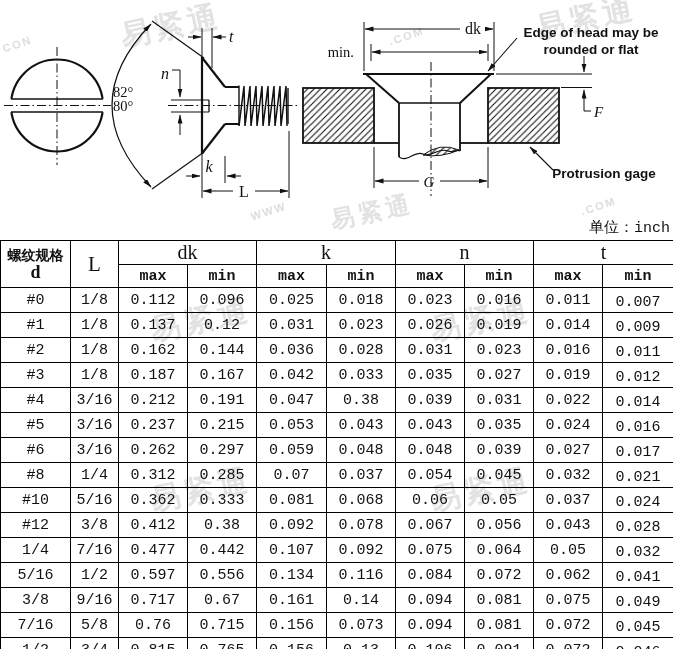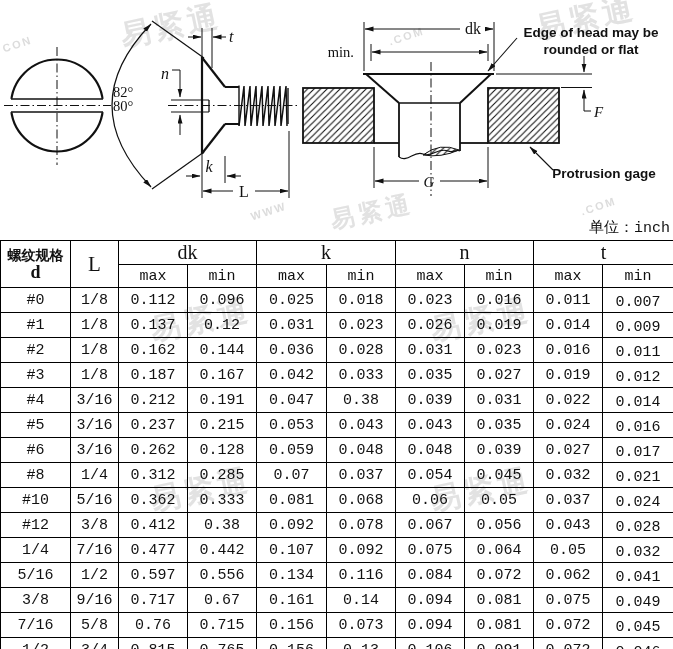--- a/index.html
+++ b/index.html
@@ -15,21 +15,21 @@
   
   #spec-table{position:absolute;left:0;top:240px;width:673px;height:409px;z-index:1;
       border-collapse:collapse;table-layout:fixed;background:transparent;}
   #spec-table th,#spec-table td{border:1.6px solid #000;text-align:center;vertical-align:middle;
       padding:0;overflow:hidden;}
   #spec-table td{font-family:"Liberation Mono","DejaVu Sans Mono",monospace;font-size:15px;height:23px;}
   .hdr-cjk{font-family:"Liberation Sans",sans-serif;font-size:14px;line-height:1.15;}
   .hdr-d{font-family:"Liberation Serif",serif;font-size:18px;line-height:1.0;}
   .hdr-L{font-family:"Liberation Serif",serif;font-size:21px;font-weight:400;}
   .hdr-group{font-family:"Liberation Serif",serif;font-size:20px;font-weight:400;height:23px;}
-  .hdr-sub{font-family:"Liberation Mono","DejaVu Sans Mono",monospace;font-size:15px;font-weight:400;height:22px;}
+  .hdr-sub{font-family:"Liberation Mono","DejaVu Sans Mono",monospace;font-size:15px;font-weight:700;height:22px;}
   #spec-table td.tlow{vertical-align:bottom;padding-bottom:1px;}
 </style>
 </head>
 <body>
 
 <div id="stage">
 
   <span class="wm wm-small" style="left:2px;top:38px;">CON</span>
   <span class="wm wm-big" style="left:120px;top:6px;">易紧通</span>
   <span class="wm wm-big" style="left:535px;top:-2px;">易紧通</span>
@@ -270,21 +270,21 @@
           <td>0.043</td>
           <td>0.043</td>
           <td>0.035</td>
           <td>0.024</td>
           <td class="tlow">0.016</td>
         </tr>
         <tr>
           <td>#6</td>
           <td>3/16</td>
           <td>0.262</td>
-          <td>0.128</td>
+          <td>0.297</td>
           <td>0.059</td>
           <td>0.048</td>
           <td>0.048</td>
           <td>0.039</td>
           <td>0.027</td>
           <td class="tlow">0.017</td>
         </tr>
         <tr>
           <td>#8</td>
           <td>1/4</td>

